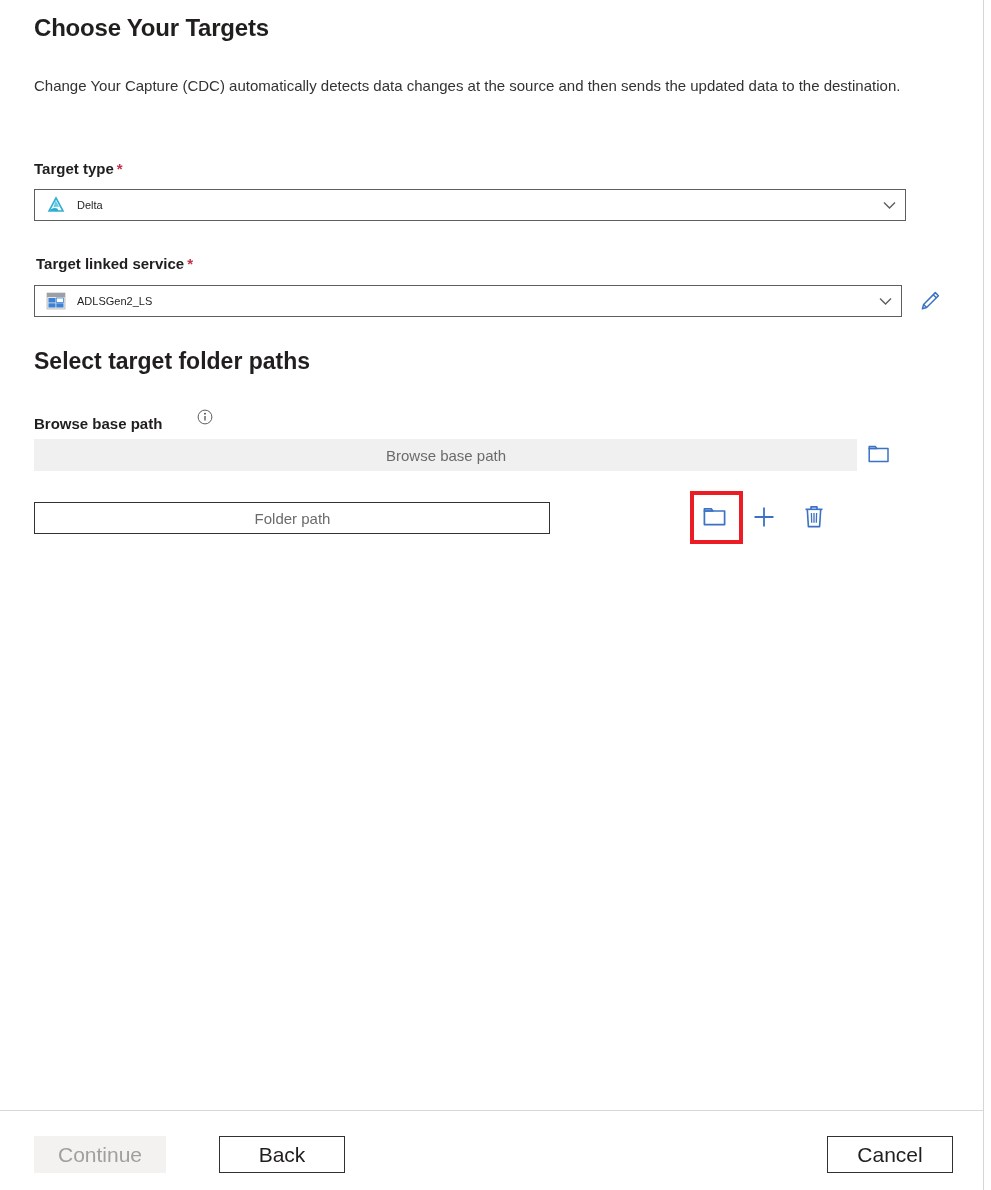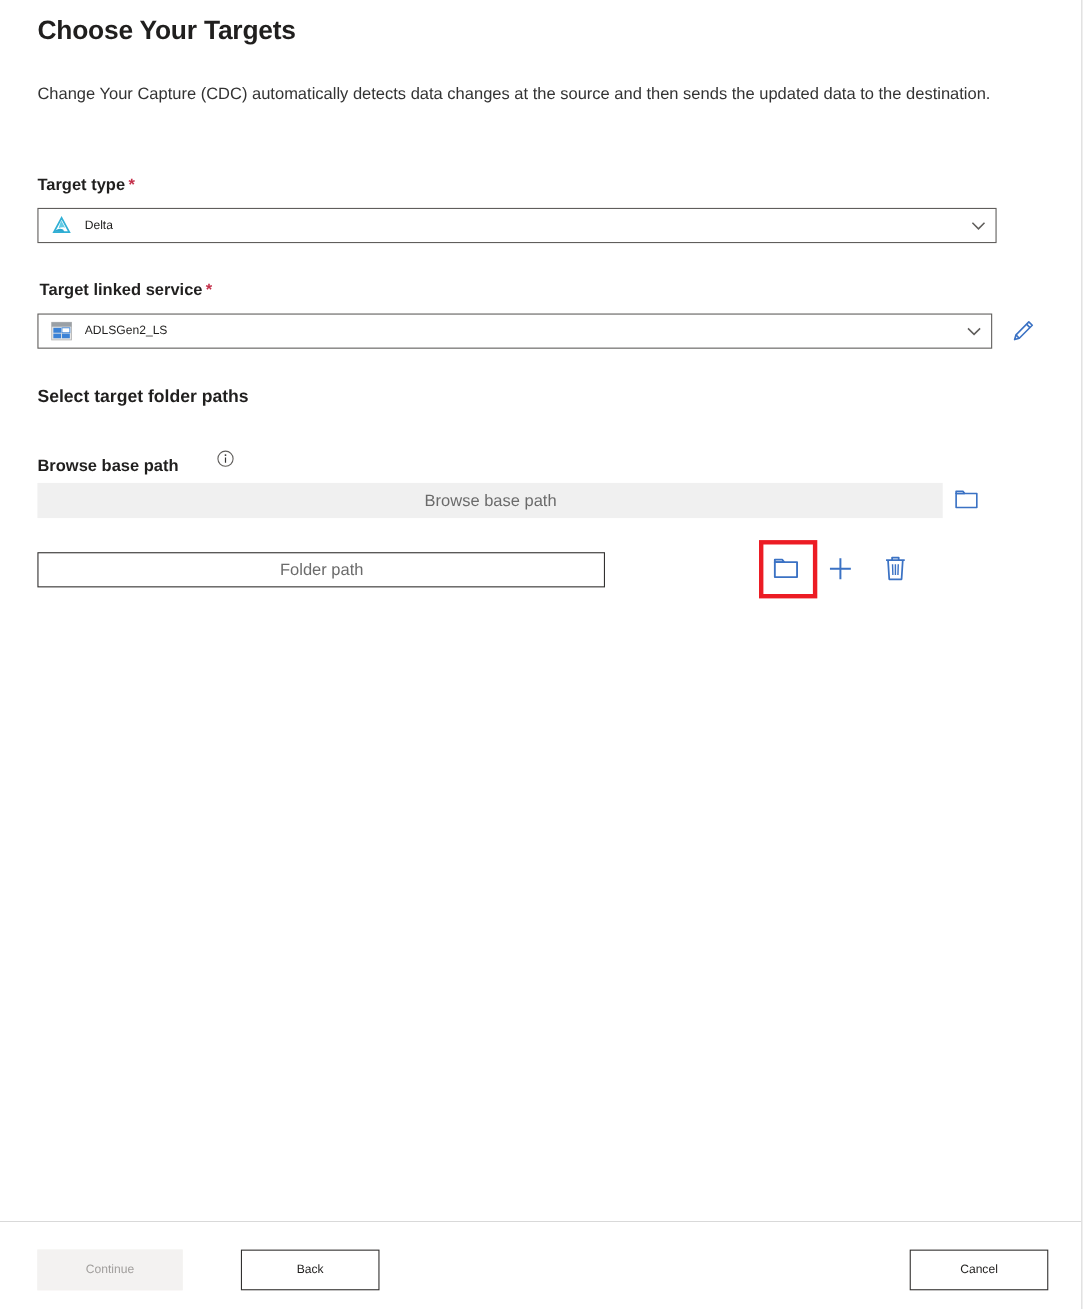--- a/index.html
+++ b/index.html
@@ -69,21 +69,21 @@
   .req-star {
     color: #c4314b;
     font-weight: 600;
     margin-left: 3px;
     font-size: 15px;
   }
 
   .section-heading {
     position: absolute;
     left: 34px;
-    font-size: 16px;
+    font-size: 23px;
     font-weight: 600;
     color: #201f1e;
     line-height: 26px;
   }
 
   
   .dropdown {
     position: absolute;
     height: 32px;
     border: 1px solid #605e5c;
@@ -172,21 +172,21 @@
     left: 0;
     top: 1111px;
     width: 983px;
     height: 79px;
     background: #ffffff;
   }
   .btn {
     position: absolute;
     height: 37px;
     font-family: "Liberation Sans", sans-serif;
-    font-size: 11px;
+    font-size: 21px;
     line-height: 35px;
     text-align: center;
     background: #ffffff;
     border: 1px solid #323130;
     color: #201f1e;
     cursor: pointer;
     padding: 0;
   }
   .btn.disabled {
     background: #f3f2f1;

